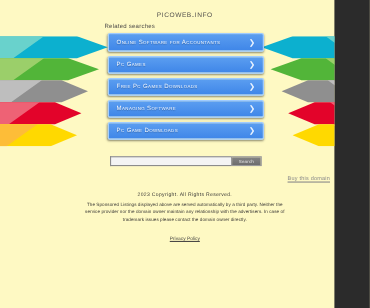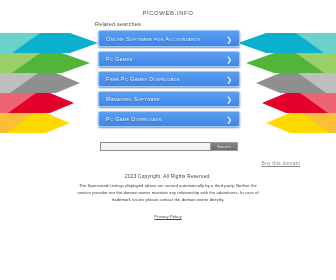--- a/index.html
+++ b/index.html
@@ -4,21 +4,21 @@
 <title>Parked Domain</title>
 <style>
   * { margin:0; padding:0; box-sizing:border-box; }
   html, body {
     width:336px; height:280px;
     background:#2b2b2b;
     font-family:"Liberation Sans", sans-serif;
     overflow:hidden;
   }
 
-  #page { position:relative; width:336px; height:280px; background:#ffffff; overflow:hidden; }
+  #page { position:relative; width:304px; height:280px; background:#fef9c3; overflow:hidden; }
 
   
   .bands { position:absolute; left:0; top:33px; width:336px; height:100px; z-index:0; }
   .bands svg { display:block; }
 
   
   .content { position:absolute; left:0; top:0; width:336px; height:280px; z-index:5; }
 
   .site-title {
     position:absolute; top:8px; left:0; width:336px;

